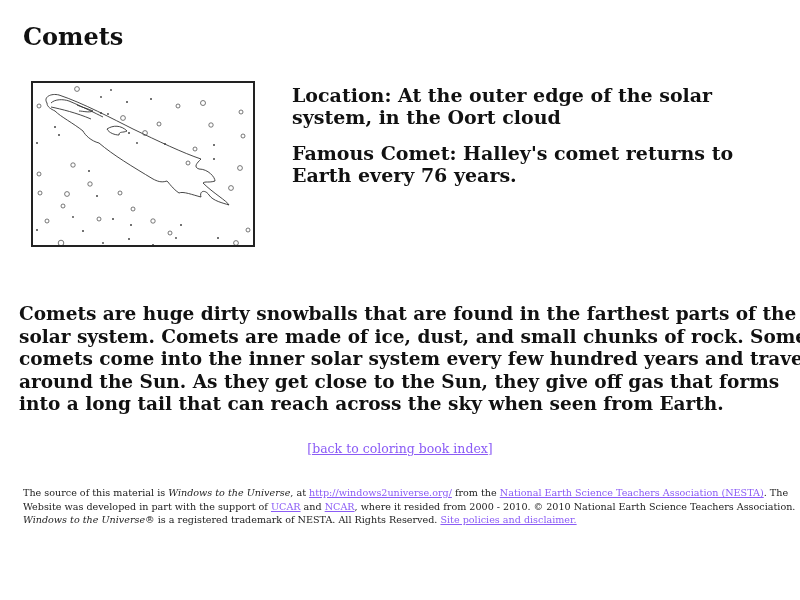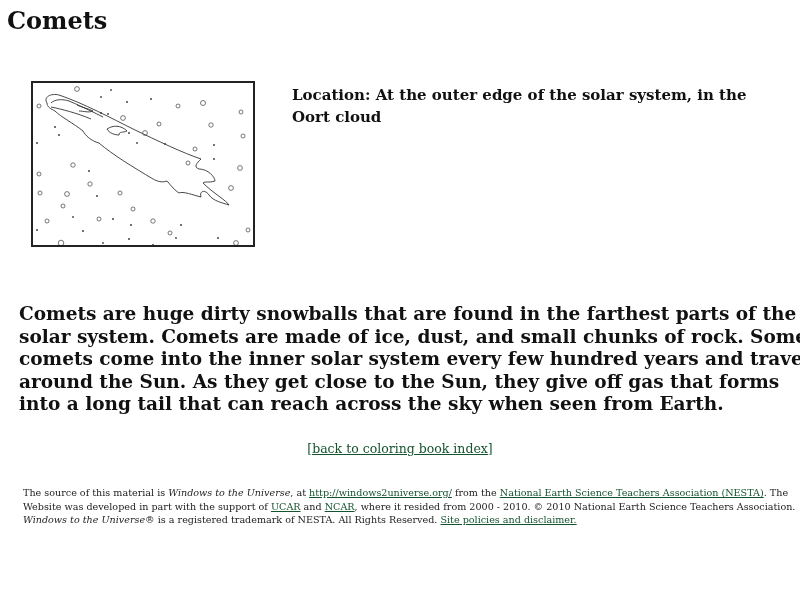--- a/index.html
+++ b/index.html
@@ -1,43 +1,43 @@
 <!DOCTYPE html>
 <html><head>
   <meta charset="utf-8">
   <style>
     html, body { margin: 0; padding: 0; background: #ffffff; }
     body {
       width: 800px; height: 600px; overflow: hidden; position: relative;
       font-family: "DejaVu Serif", serif; color: #111111;
     }
     .page-title {
-      position: absolute; left: 7px; top: 6px; margin: 0;
+      position: absolute; left: 7px; top: 6px; margin: 16px;
       font-size: 24px; font-weight: bold; line-height: 30px;
     }
     .illustration {
       position: absolute; left: 31px; top: 81px;
       width: 220px; height: 162px;
       border: 2px solid #222222; background: #fff;
     }
     .illustration svg { display: block; width: 100%; height: 100%; }
     .facts {
       position: absolute; left: 292px; top: 84px; width: 470px;
-      font-size: 15px; font-weight: bold; line-height: 22px;
+      font-size: 19px; font-weight: bold; line-height: 22px;
     }
     .facts p { margin: 0 0 14px 0; }
     .description {
       position: absolute; left: 7px; top: 291px; width: 792px; margin: 12px;
       font-size: 18.5px; font-weight: bold; line-height: 22.5px;
     }
     .back-link {
       position: absolute; left: 0; top: 441px; width: 800px; text-align: center;
       font-size: 12.5px;
     }
-    a { color: #14532d; text-decoration: underline; }
+    a { color: #8b5cf6; text-decoration: underline; }
     .footer {
       position: absolute; left: 7px; top: 470px; width: 790px; margin: 16px;
       font-size: 9.6px; line-height: 13.5px; color: #222;
     }
     .footer em { font-style: italic; }
   </style>
 </head>
 <body>
 
 <h1 class="page-title">Comets</h1>
@@ -112,20 +112,21 @@
         <circle cx="120" cy="162" r="1"></circle>
       <circle cx="143" cy="155" r="0.9"></circle>
         <circle cx="185" cy="155" r="1"></circle>
         <circle cx="70" cy="160" r="0.9"></circle>
     </g>
   </svg>
 </div>
 
 <div class="facts">
   <p>Location: At the outer edge of the solar system, in the Oort cloud</p>
+  <p>Famous Comet: Halley's comet returns to Earth every 76 years.</p>
 </div>
 
 <p class="description">Comets are huge dirty snowballs that are found in the farthest parts of the solar system. Comets are made of ice, dust, and small chunks of rock. Some comets come into the inner solar system every few hundred years and travel around the Sun. As they get close to the Sun, they give off gas that forms into a long tail that can reach across the sky when seen from Earth.</p>
 
 <div class="back-link">
   <a href="#">[back to coloring book index]</a>
 </div>
 
 <p class="footer"><span>The source of this material is </span><em>Windows to the Universe</em><span>, at </span><a href="#">http://windows2universe.org/</a><span> from the </span><a href="#">National Earth Science Teachers Association (NESTA)</a><span>. The Website was developed in part with the support of </span><a href="#">UCAR</a><span> and </span><a href="#">NCAR</a><span>, where it resided from 2000 - 2010. © 2010 National Earth Science Teachers Association. </span><em>Windows to the Universe®</em><span> is a registered trademark of NESTA. All Rights Reserved. </span><a href="#">Site policies and disclaimer.</a></p>
 

